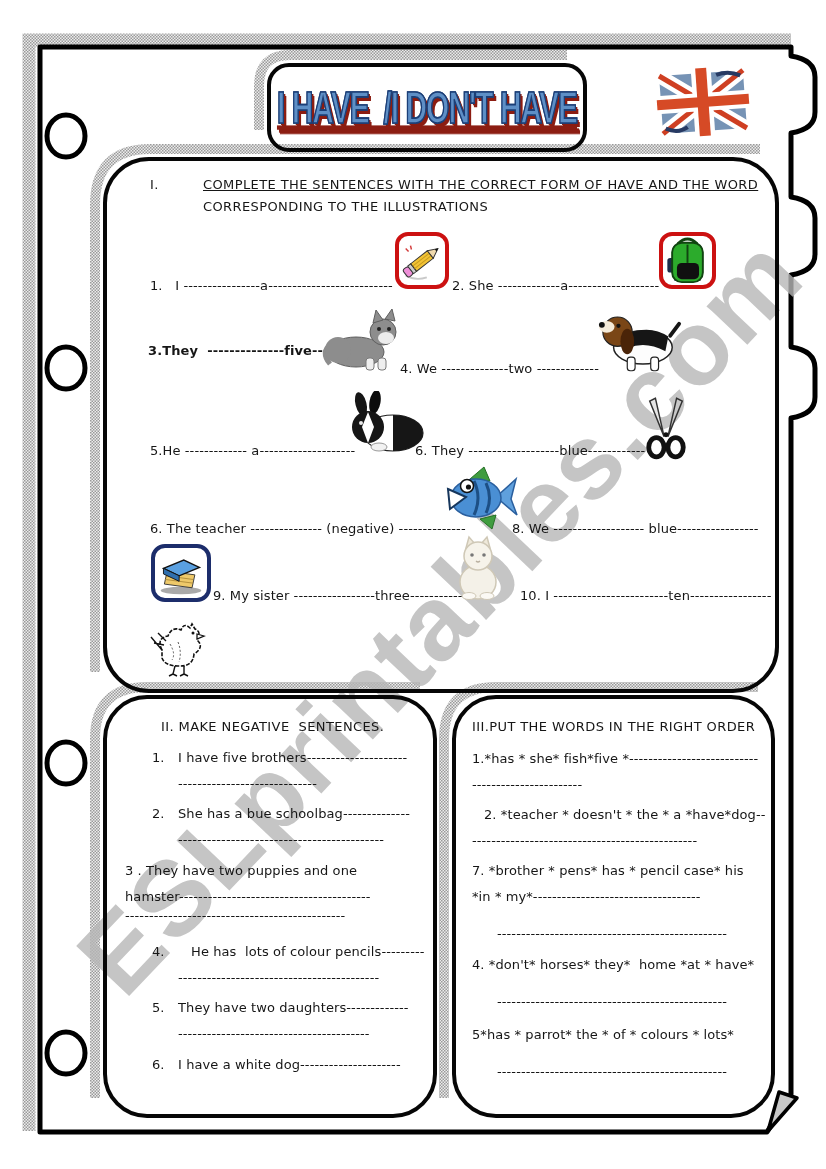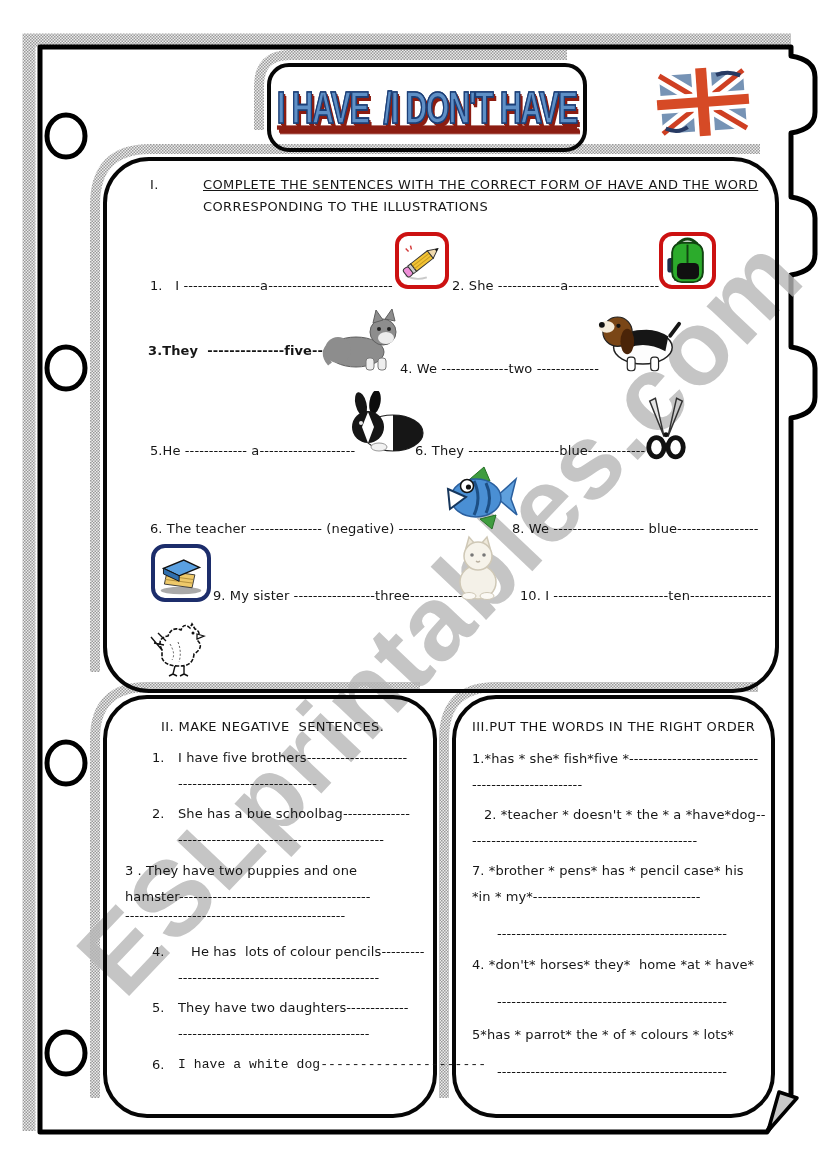--- a/index.html
+++ b/index.html
@@ -263,21 +263,21 @@
 
 <span class="t" style="left:152px;top:944px;">4.</span>
 <span class="t" style="left:191px;top:944px;">He has  lots of colour pencils---------</span>
 <span class="t" style="left:178px;top:970px;">------------------------------------------</span>
 
 <span class="t" style="left:152px;top:1000px;">5.</span>
 <span class="t" style="left:178px;top:1000px;">They have two daughters-------------</span>
 <span class="t" style="left:178px;top:1026px;">----------------------------------------</span>
 
 <span class="t" style="left:152px;top:1057px;">6.</span>
-<span class="t" style="left:178px;top:1057px;font-family:Liberation Mono, monospace;">I have a white dog---------------------</span>
+<span class="t" style="left:178px;top:1057px;">I have a white dog---------------------</span>
 
 <div id="box-s3" class="box"></div>
 <span class="t hd" style="left:472px;top:719px;">III.PUT THE WORDS IN THE RIGHT ORDER</span>
 
 <span class="t" style="left:472px;top:751px;">1.*has * she* fish*five *---------------------------</span>
 <span class="t" style="left:472px;top:777px;">-----------------------</span>
 
 <span class="t" style="left:484px;top:807px;">2. *teacher * doesn't * the * a *have*dog--</span>
 <span class="t" style="left:472px;top:833px;">-----------------------------------------------</span>
 

